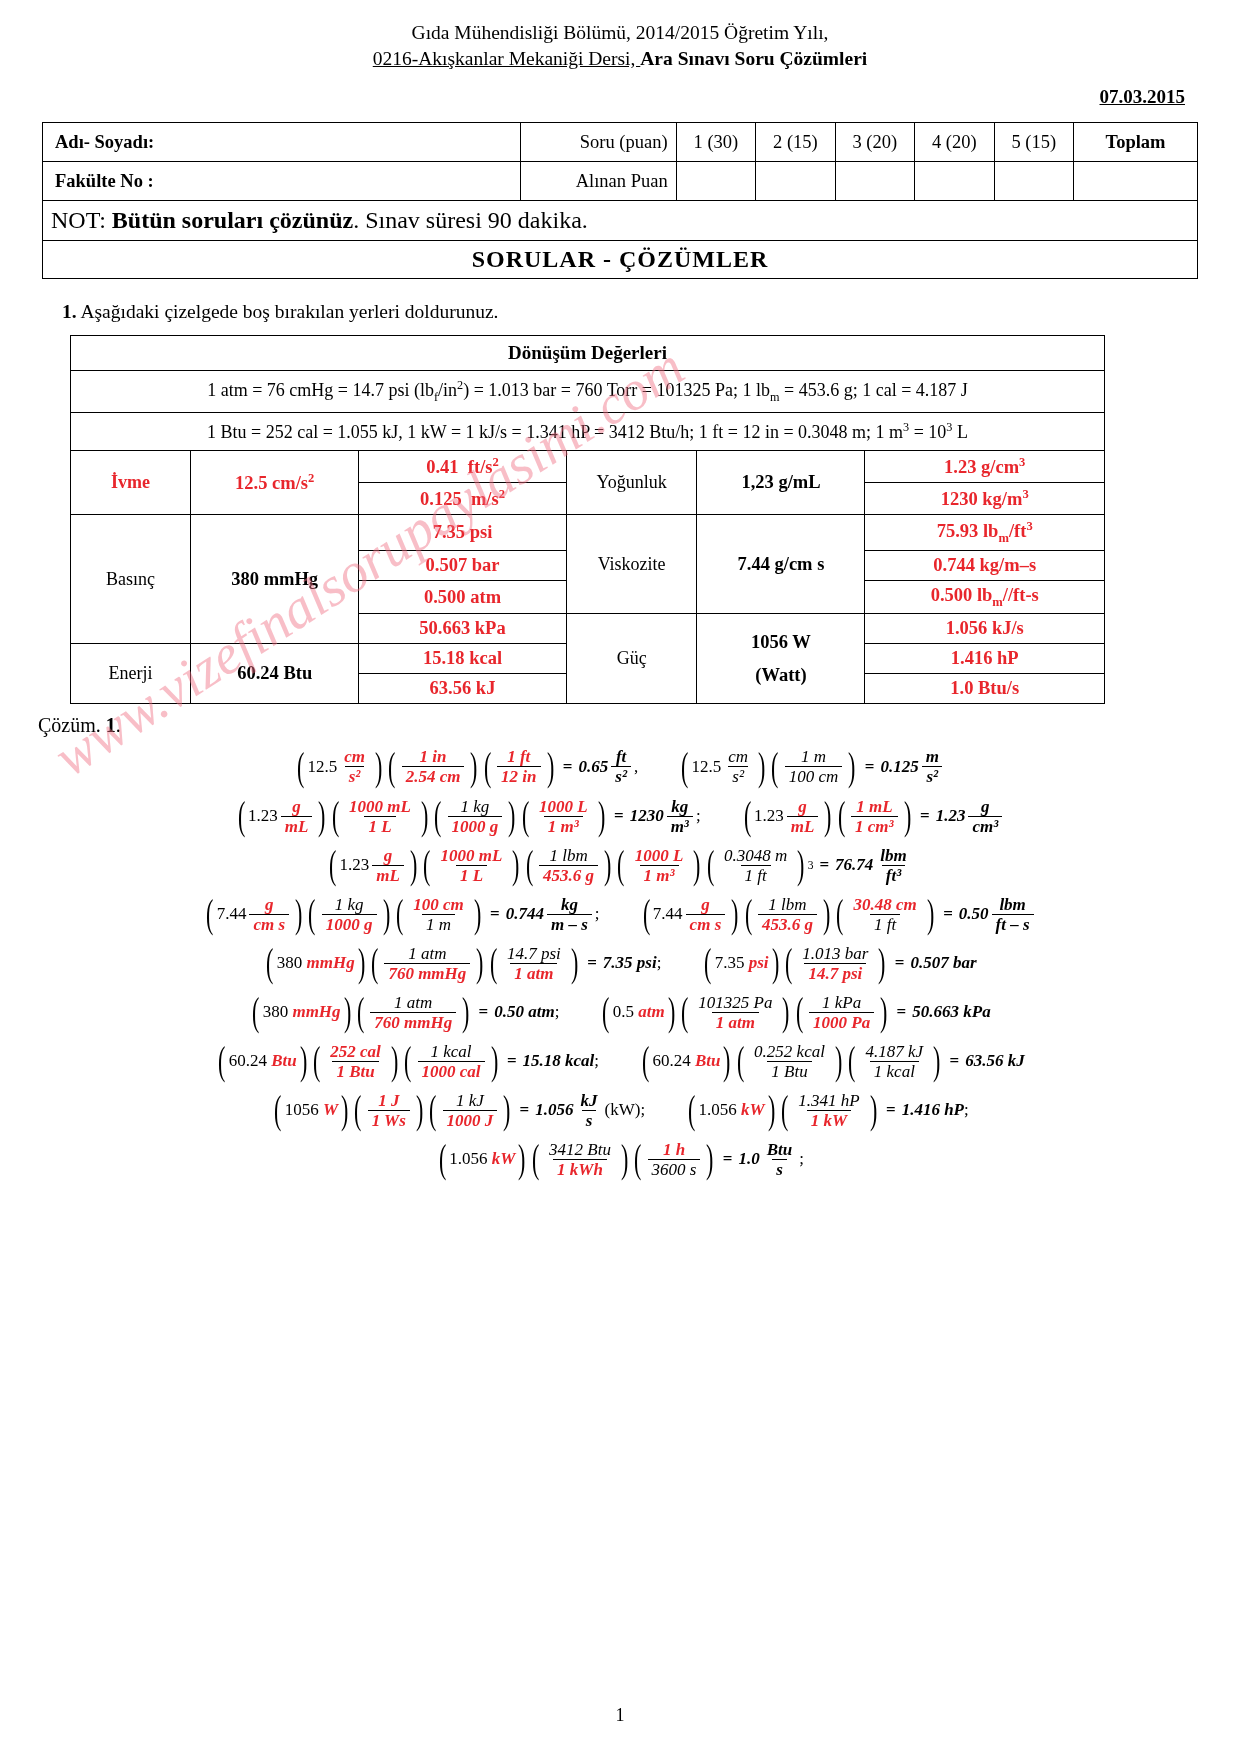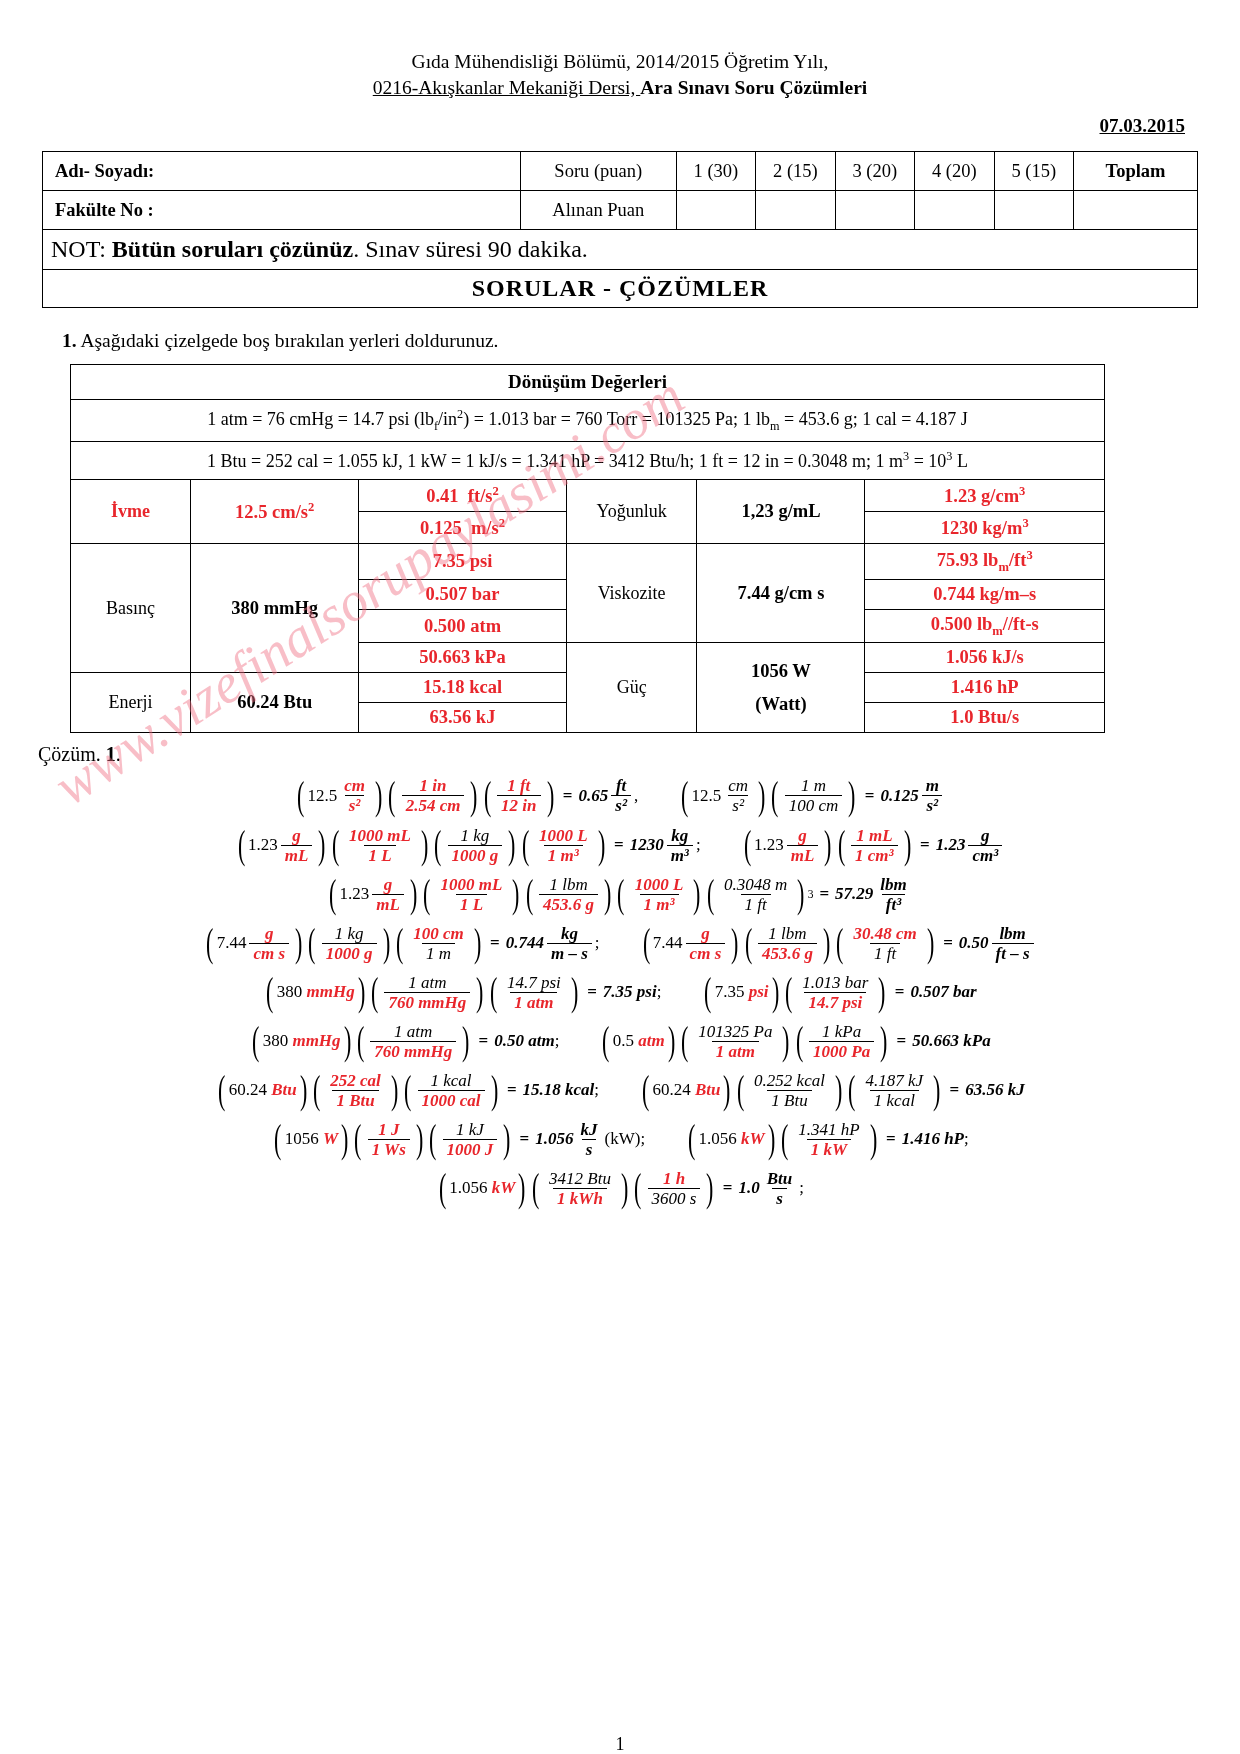--- a/index.html
+++ b/index.html
@@ -21,21 +21,20 @@
     height: 1754px;
     padding: 0;
     box-sizing: border-box;
   }
 
   
   .header {
     text-align: center;
     padding-top: 22px;
     font-size: 19.5px;
-    margin-top: 29px;
   }
   .header .line1 { margin-bottom: 4px; }
   .header .line2 span.ul { text-decoration: underline; }
   .header .line2 b { font-weight: bold; }
   .date {
     text-align: right;
     padding-right: 55px;
     margin-top: 16px;
     font-size: 19px;
     font-weight: bold;
@@ -56,21 +55,21 @@
     padding: 6px 8px;
     height: 26px;
   }
   table.idtable td.label {
     font-weight: bold;
     width: 430px;
     padding-left: 12px;
   }
   table.idtable td.soru {
     width: 130px;
-    text-align: center;
+    text-align: right;
   }
   table.idtable td.qcell {
     width: 58px;
     text-align: center;
     white-space: nowrap;
   }
   table.idtable td.toplam {
     text-align: center;
     font-weight: bold;
     width: 100px;
@@ -473,21 +472,21 @@
           </span>
         <span class="paren">)</span>
           <span class="paren">(</span>
         <span class="frac it">
             <span class="num">0.3048 m</span>
             <span class="den">1 ft</span>
           </span>
         <span class="paren">)</span>
           <sup>3</sup>
         <span class="eq">=</span>
-        <span class="res">57.29</span>
+        <span class="res">76.74</span>
         <span class="frac bi">
             <span class="num">lbm</span>
             <span class="den">ft³</span>
           </span>
       </div>
     </div>
 
     <div class="mrow">
       <div class="mexpr">
         <span class="paren">(</span>

